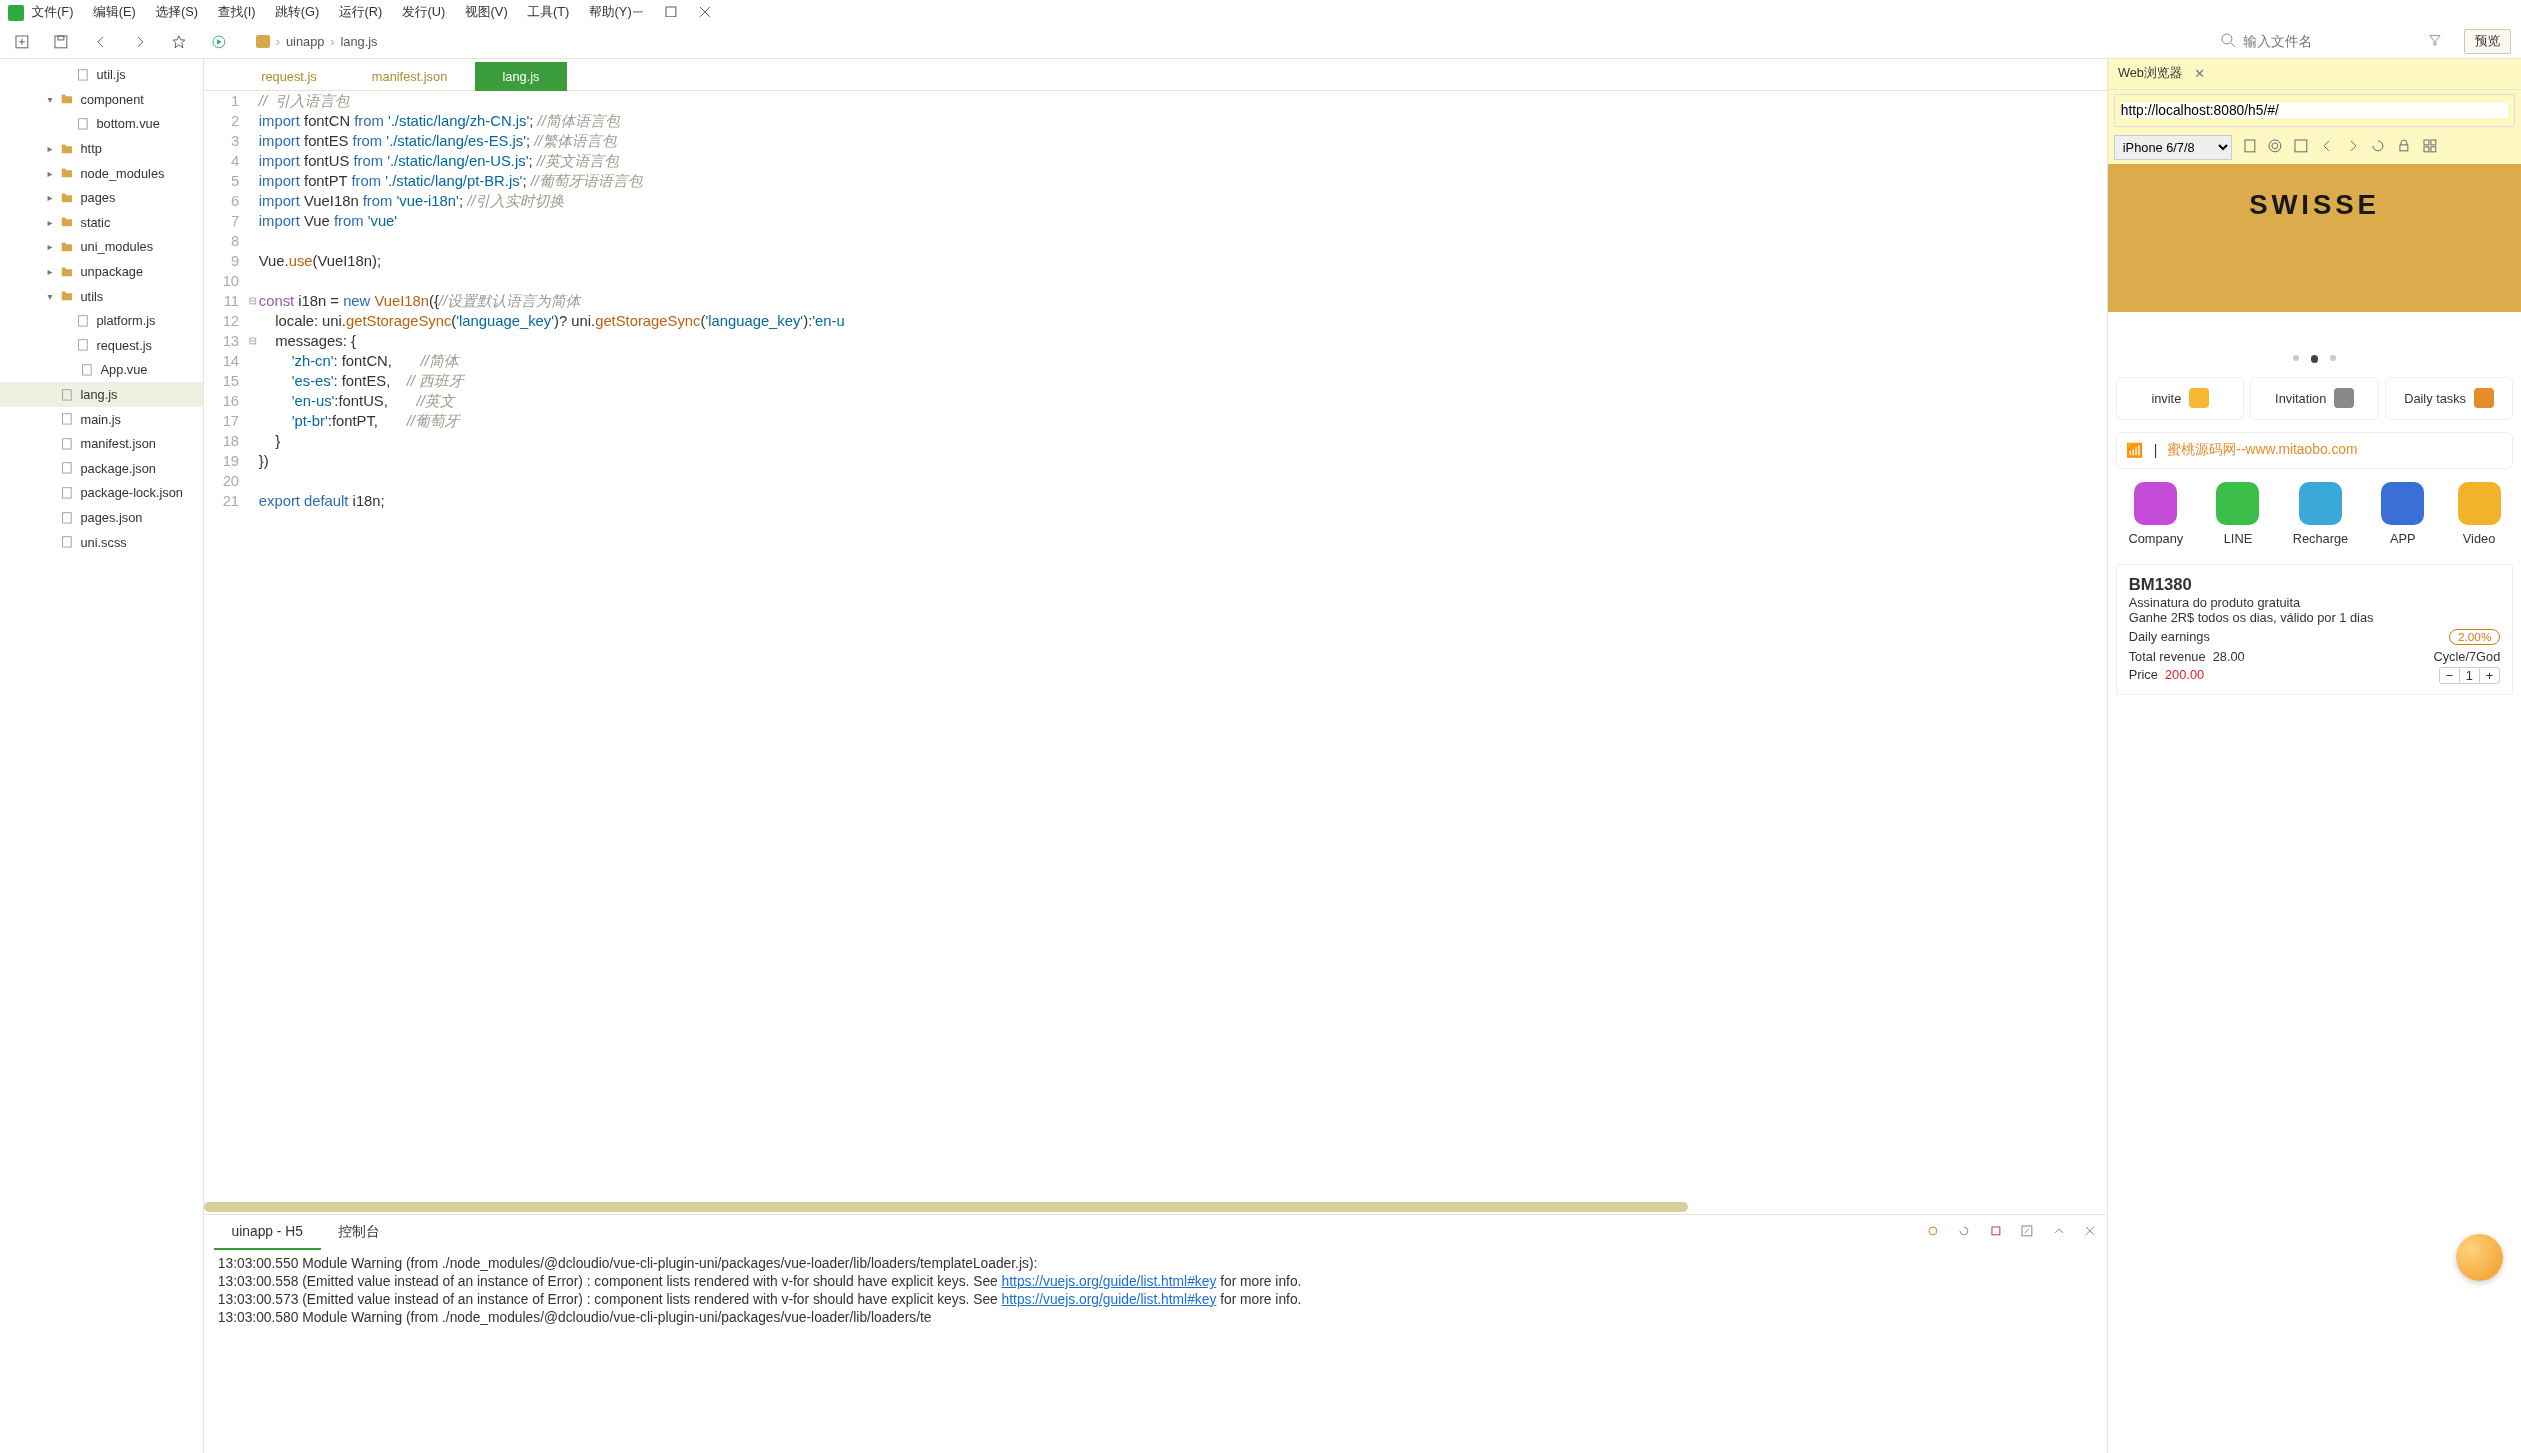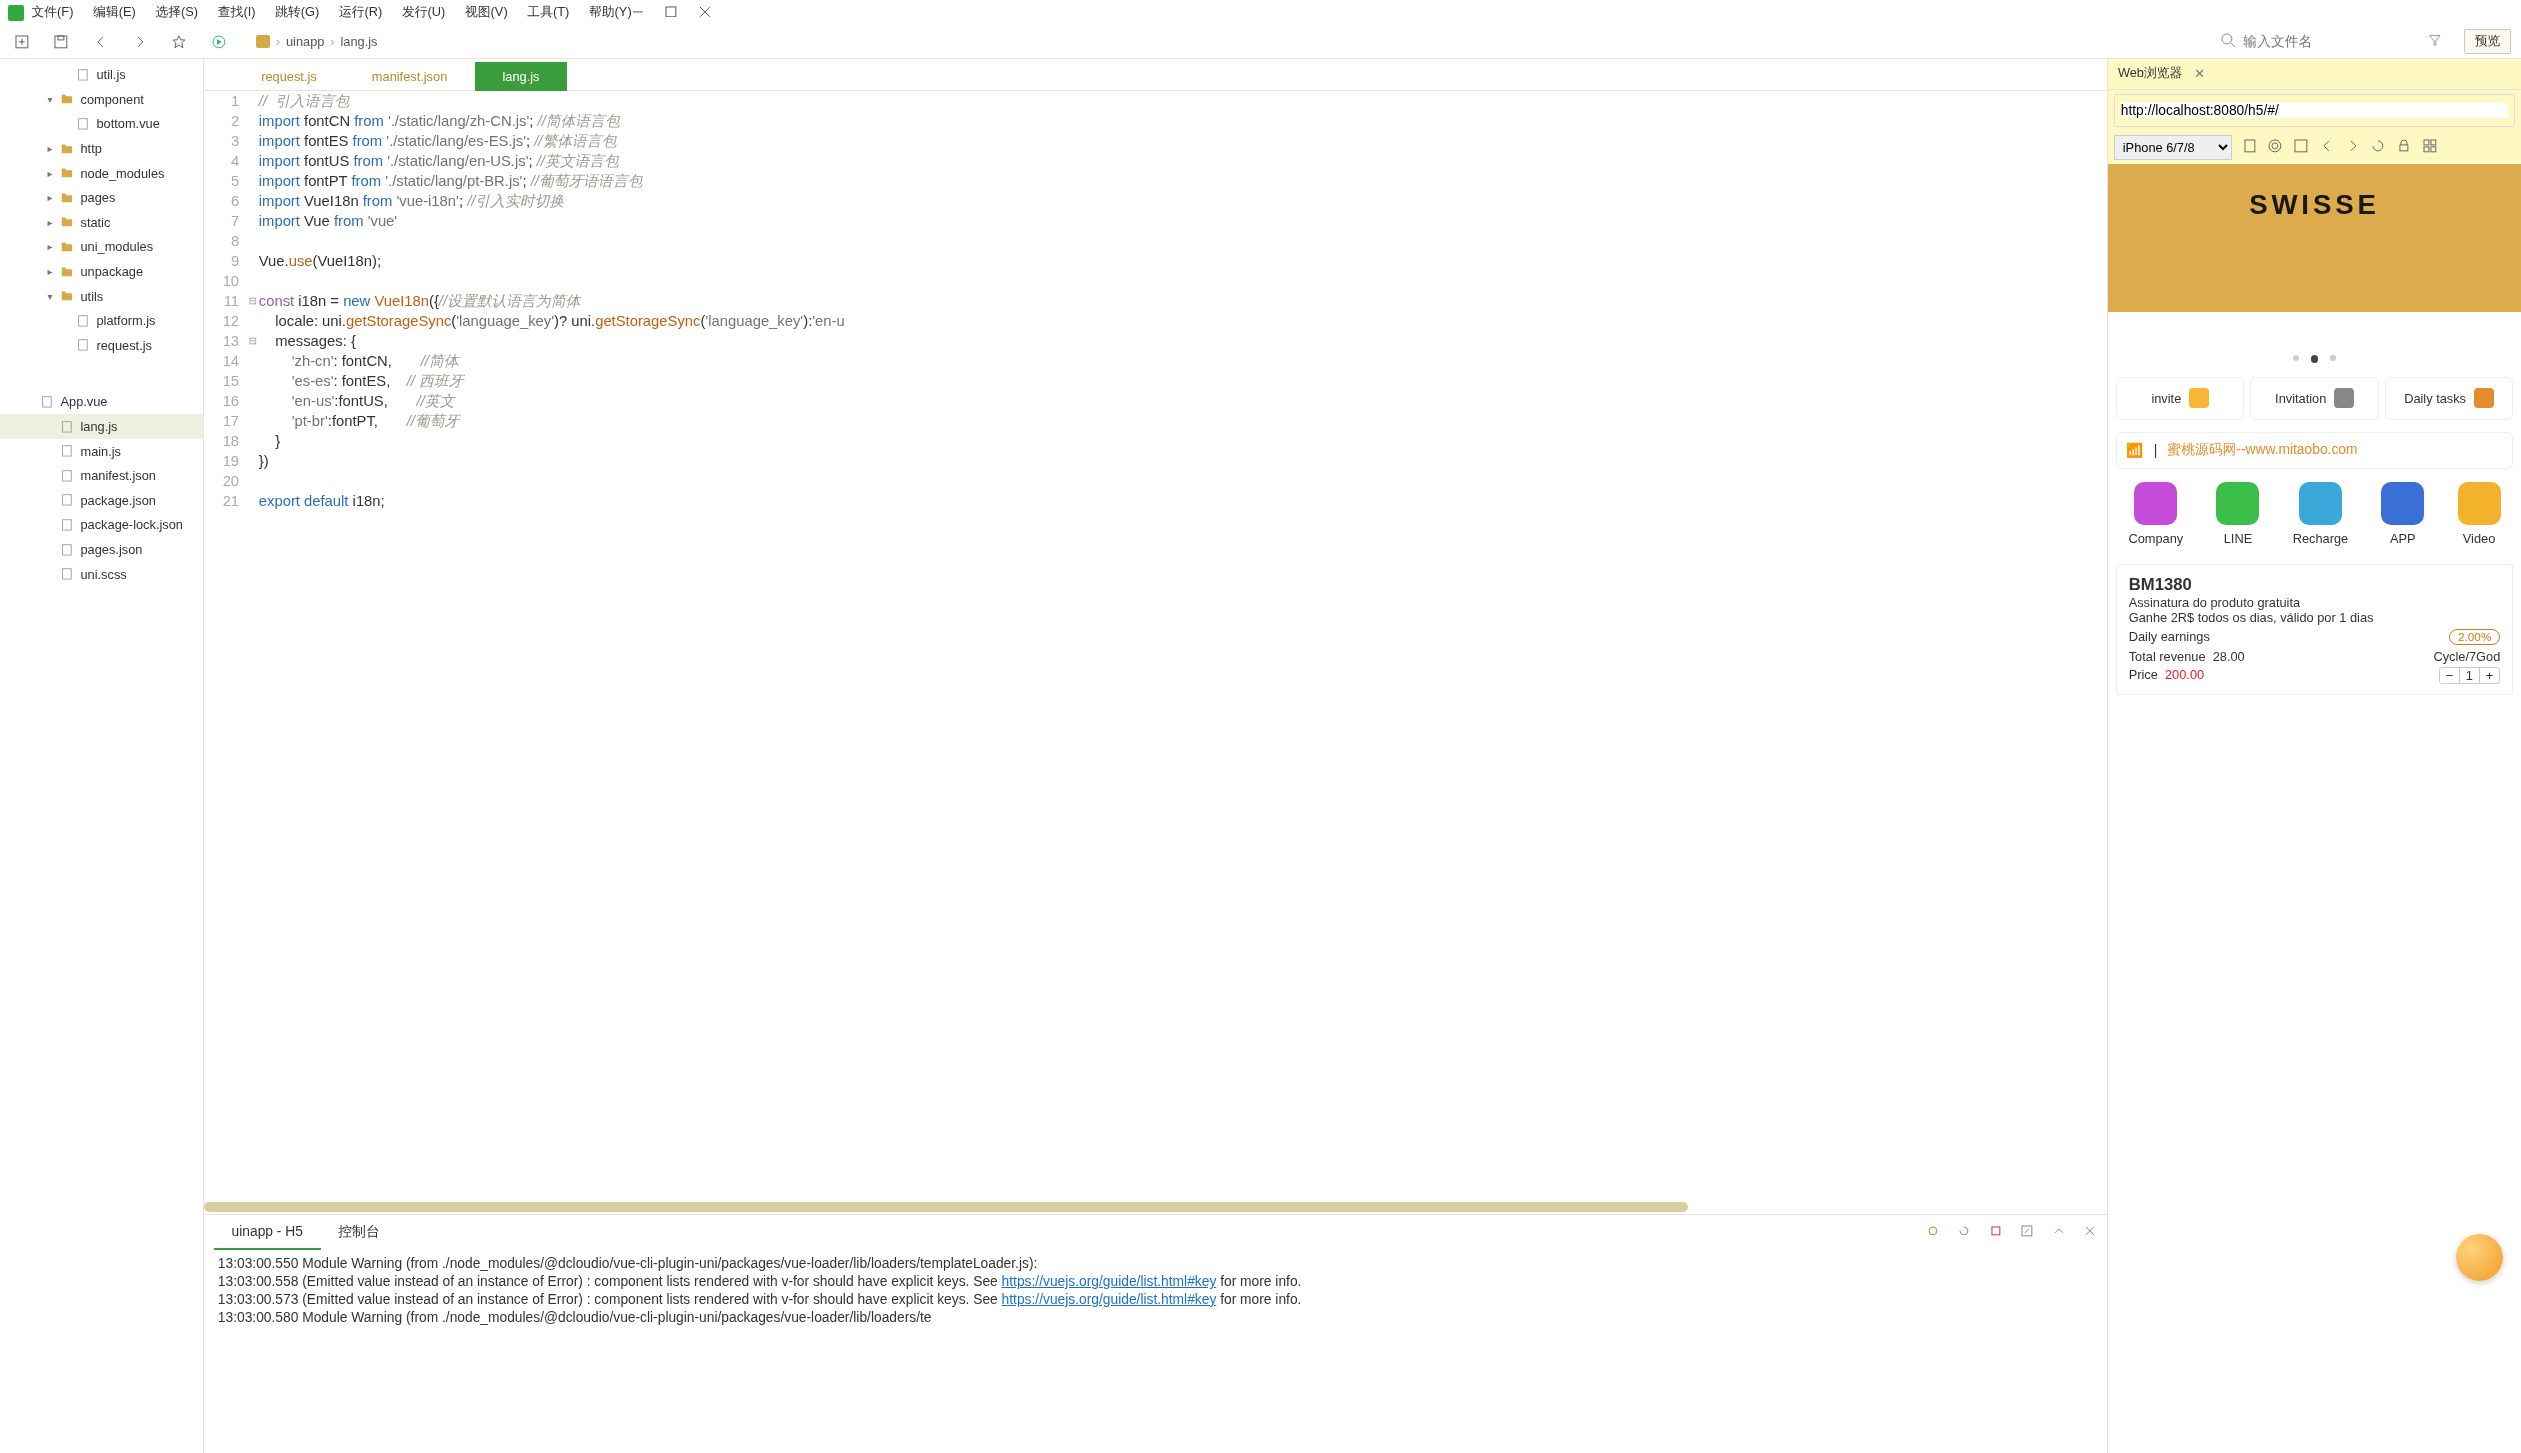--- a/index.html
+++ b/index.html
@@ -38,21 +38,21 @@
 .code-area { flex: 1; display: flex; overflow: auto; background: #fff; font-family: Consolas, monospace; font-size: 14.8px; }
 .gutter { width: 43px; text-align: right; padding: 0 7.9px; color: #aaa; user-select: none; }
 .gutter .ln { height: 20px; line-height: 20px; }
 .fold { width: 11.8px; }
 .fold .fm { height: 20px; line-height: 20px; text-align: center; color: #999; font-size: 9.9px; }
 .code-lines { flex: 1; white-space: pre; }
 .code-lines .cl { height: 20px; line-height: 20px; }
 .c-comment { color: #9d9a90; font-style: italic; }
 .c-kw { color: #2b6db5; }
 .c-pkw { color: #9b59b6; }
-.c-str { color: #737373; }
+.c-str { color: #0369a1; }
 .c-fn { color: #c06010; }
 .console-panel { height: 239px; border-top: 1px solid #e8e4d8; display: flex; flex-direction: column; background: #fff; }
 .console-tabs { display: flex; align-items: center; height: 35px; padding: 0 9.9px; position: relative; }
 .console-tabs .ctab { padding: 0 17.7px; height: 35px; display: flex; align-items: center; font-size: 13.8px; cursor: pointer; }
 .console-tabs .ctab.active { border-bottom: 2px solid #3a9c3a; }
 .console-tabs .ctrls { position: absolute; right: 9.9px; display: flex; gap: 17.7px; }
 .console-tabs .ctrls svg { width: 13.8px; height: 13.8px; }
 .console-out { flex: 1; overflow: auto; padding: 5.9px 13.8px; font-family: Consolas, monospace; font-size: 13.8px; line-height: 17.7px; color: #333; }
 .console-out .ln .ts { color: #333; }
 .console-out .ln a { color: #1a6fd6; text-decoration: underline; }
@@ -281,21 +281,21 @@
       </div>
       <div class="tree-item" style="padding-left: 59px;">
         <span class="arrow"></span>
         <span class="ticon">
           <svg width="13.8" height="13.8" viewBox="0 0 16 16">
             <rect class="file-icon" x="3" y="2" width="10" height="12"></rect>
           </svg>
         </span>
         <span>request.js</span>
       </div>
-      <div class="tree-item" style="padding-left: 23px; margin-top: 32px;">
+      <div class="tree-item" style="padding-left: 63px;">
         <span class="arrow"></span>
         <span class="ticon">
           <svg width="13.8" height="13.8" viewBox="0 0 16 16">
             <rect class="file-icon" x="3" y="2" width="10" height="12"></rect>
           </svg>
         </span>
         <span>App.vue</span>
       </div>
       <div class="tree-item active" style="padding-left: 43px;">
         <span class="arrow"></span>

